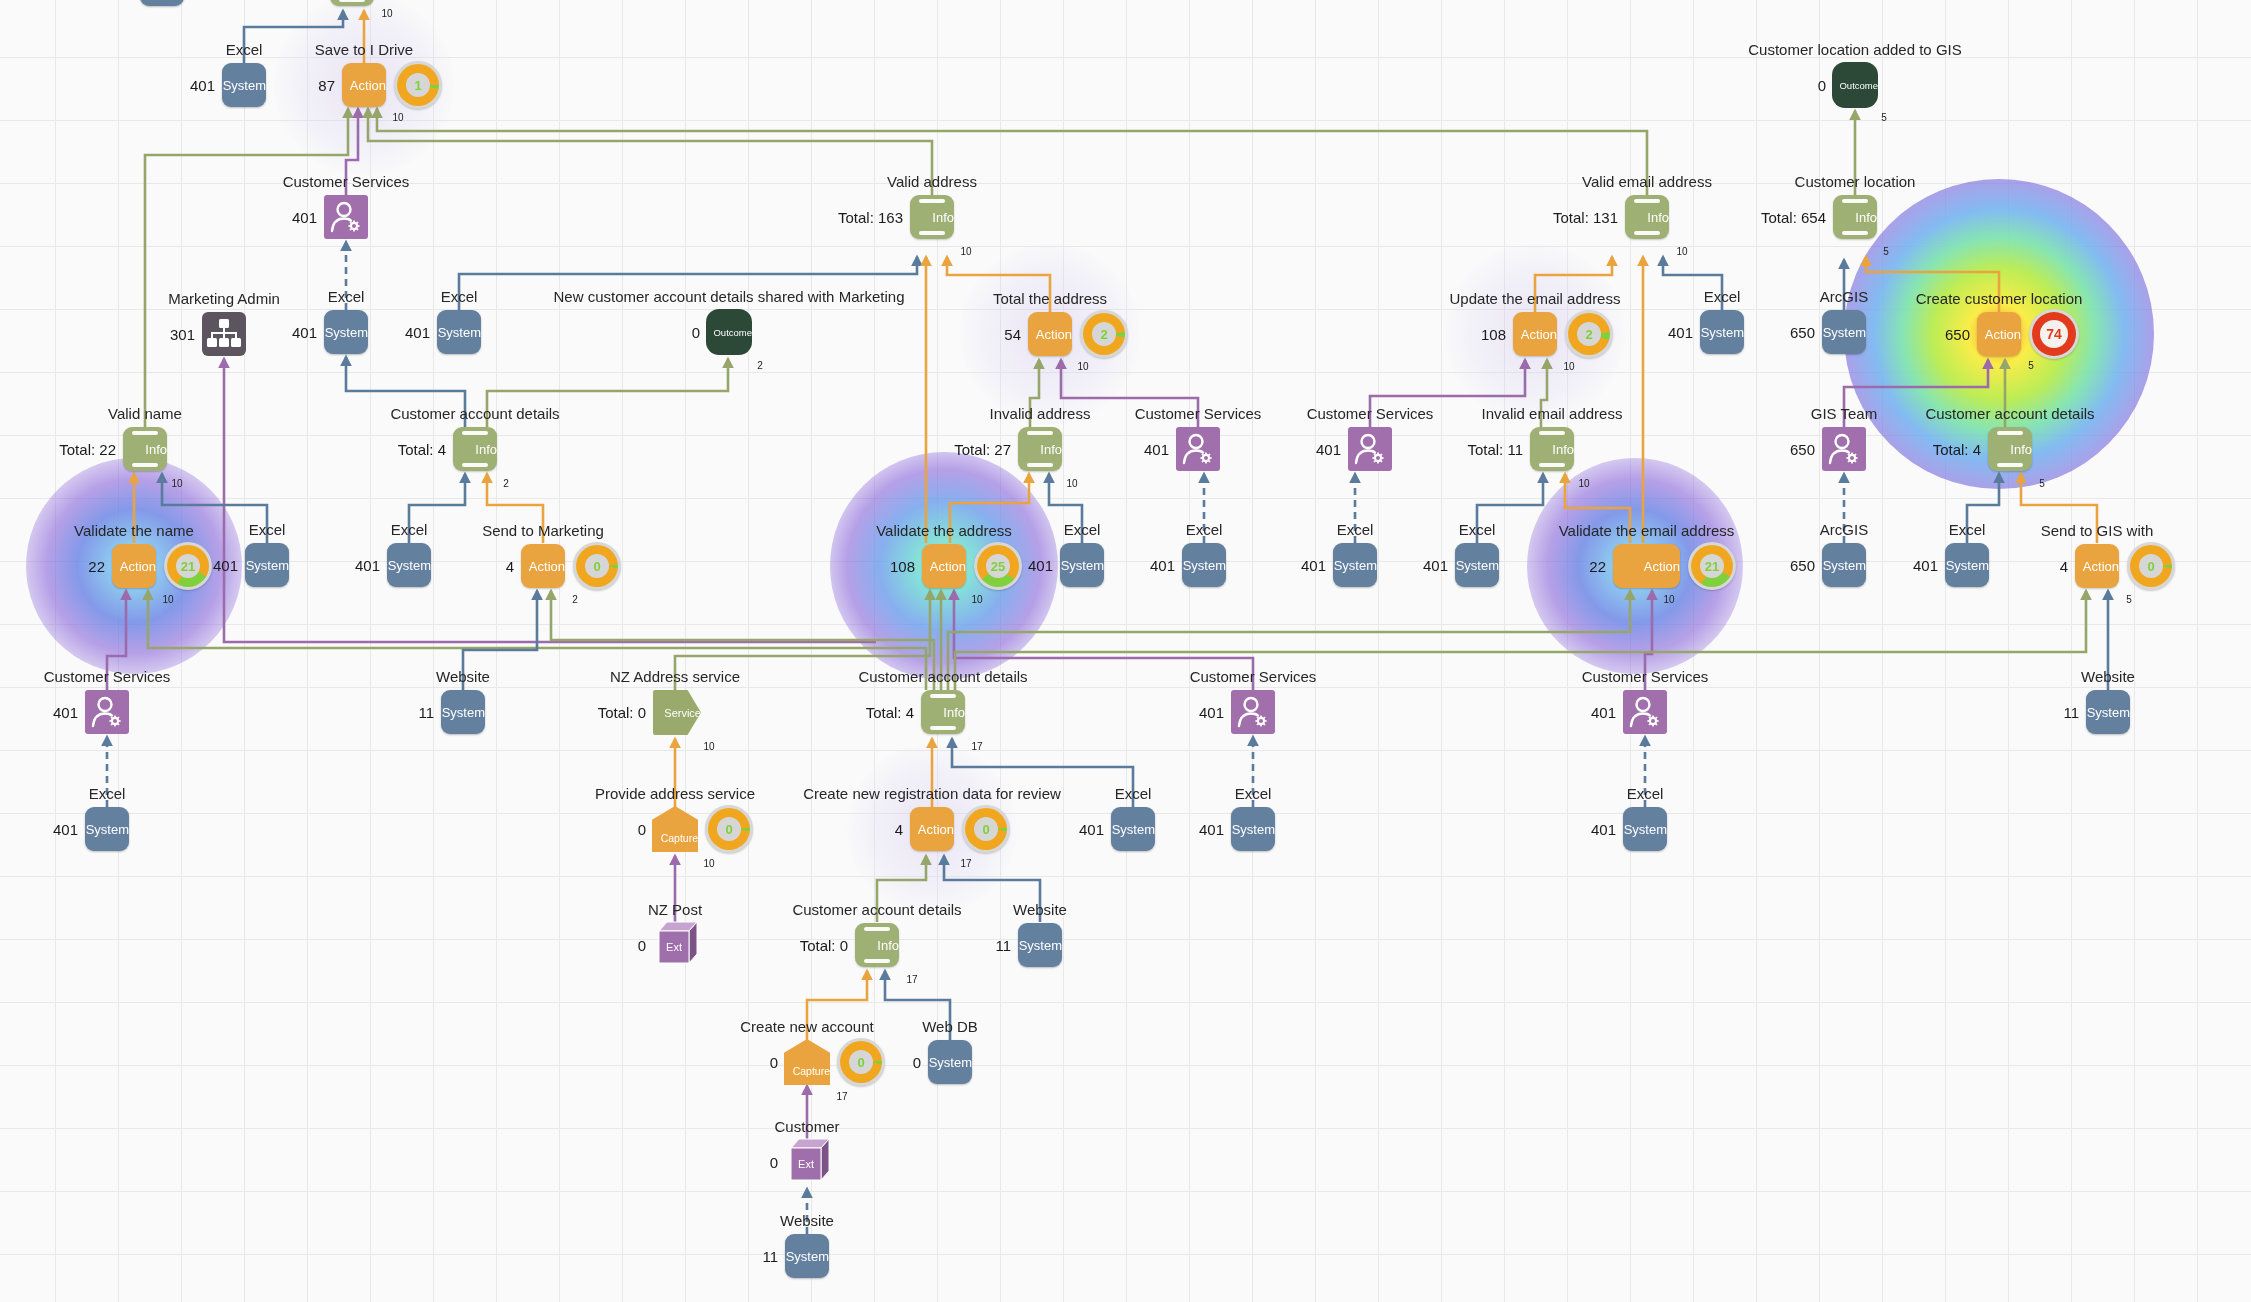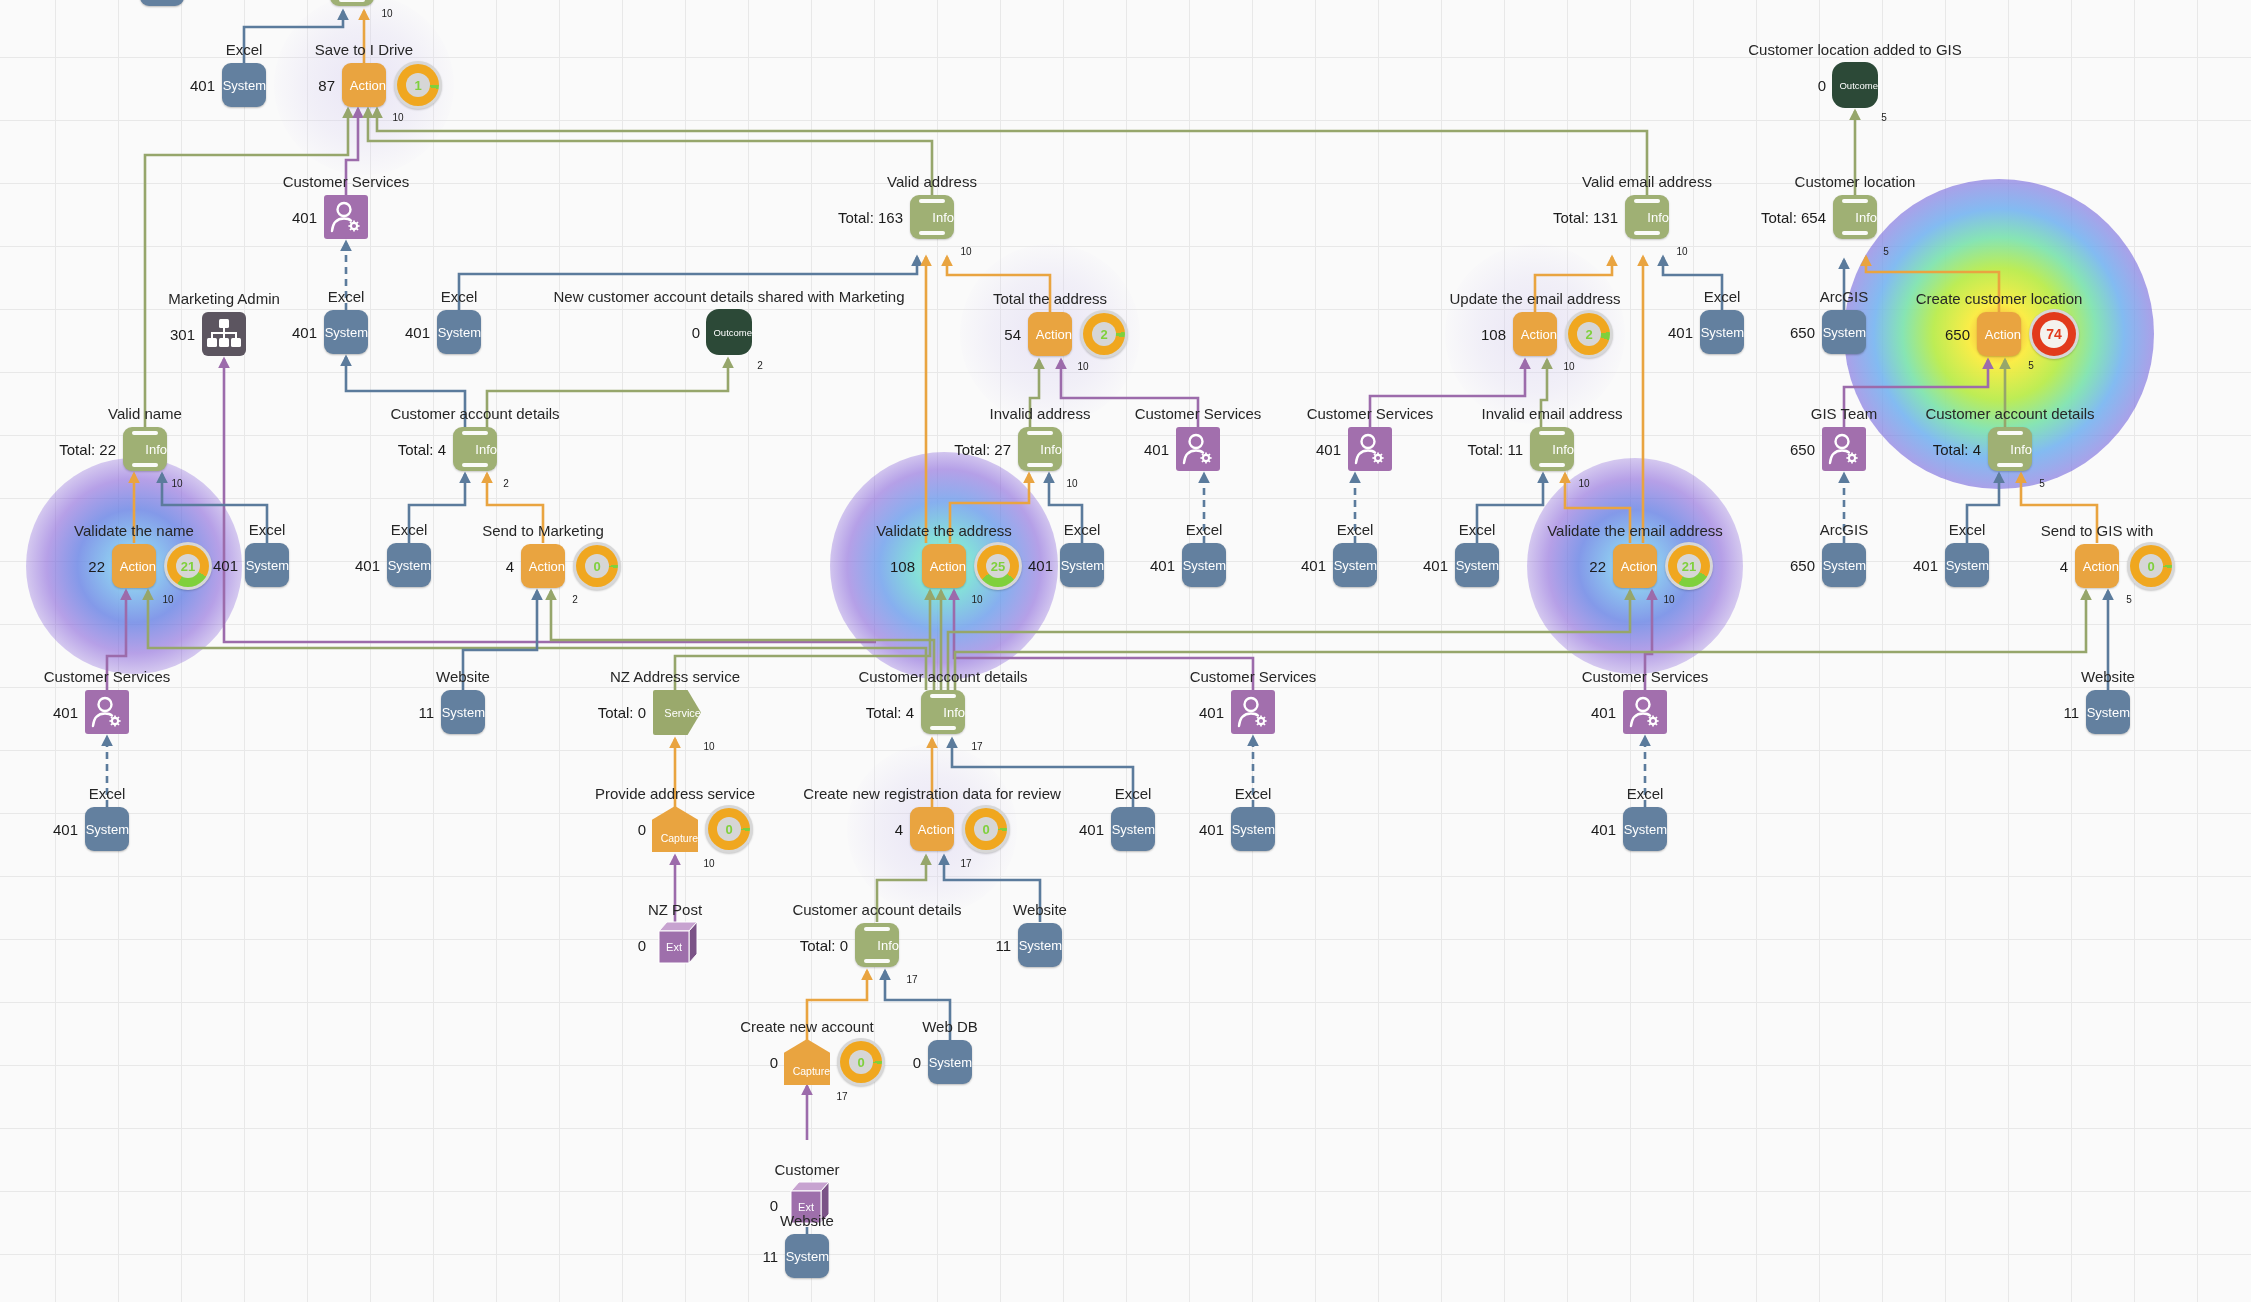--- a/index.html
+++ b/index.html
@@ -492,21 +492,21 @@
         <span>System</span>
       </div>
     </div>
     <div class="node kind-system" style="left: 1455px; top: 543px;">
       <div class="ntitle">Excel</div>
       <div class="nside">401</div>
       <div class="shape">
         <span>System</span>
       </div>
     </div>
-    <div class="node kind-action" style="left: 1613px; top: 544px;">
+    <div class="node kind-action" style="left: 1613px; top: 544px; padding-left: 23px;">
       <div class="ntitle">Validate the email address</div>
       <div class="nside">22</div>
       <div class="shape">
         <span>Action</span>
       </div>
       <div class="badge">
         <div class="badge-ring" style="background:conic-gradient(from 120deg, #7fd03c 0 25%, #f0a71f 25% 100%)"></div>
         <div class="badge-inner">21</div>
       </div>
     </div>
@@ -713,21 +713,21 @@
         <div class="badge-inner">0</div>
       </div>
     </div>
     <div class="node kind-system" style="left: 928px; top: 1040px;">
       <div class="ntitle">Web DB</div>
       <div class="nside">0</div>
       <div class="shape">
         <span>System</span>
       </div>
     </div>
-    <div class="node kind-ext" style="left: 785px; top: 1140px; margin-top: 43px;">
+    <div class="node kind-ext" style="left: 785px; top: 1140px;">
       <div class="ntitle">Customer</div>
       <div class="nside">0</div>
       <div class="shape">
         <svg viewBox="0 0 48 50" width="48" height="50" style="position:absolute;left:-2px;top:-5px">
           <polygon points="8,13 38,13 46,4 16,4" fill="#c7a3d0" stroke="#fff" stroke-width="1"></polygon>
           <polygon points="38,13 46,4 46,36 38,45" fill="#7b5387" stroke="#fff" stroke-width="1"></polygon>
           <rect x="8" y="13" width="30" height="32" fill="#9e6fab" stroke="#fff" stroke-width="1"></rect>
           <text x="23" y="33" font-size="11" fill="#fff" text-anchor="middle">Ext</text>
         </svg>
       </div>

